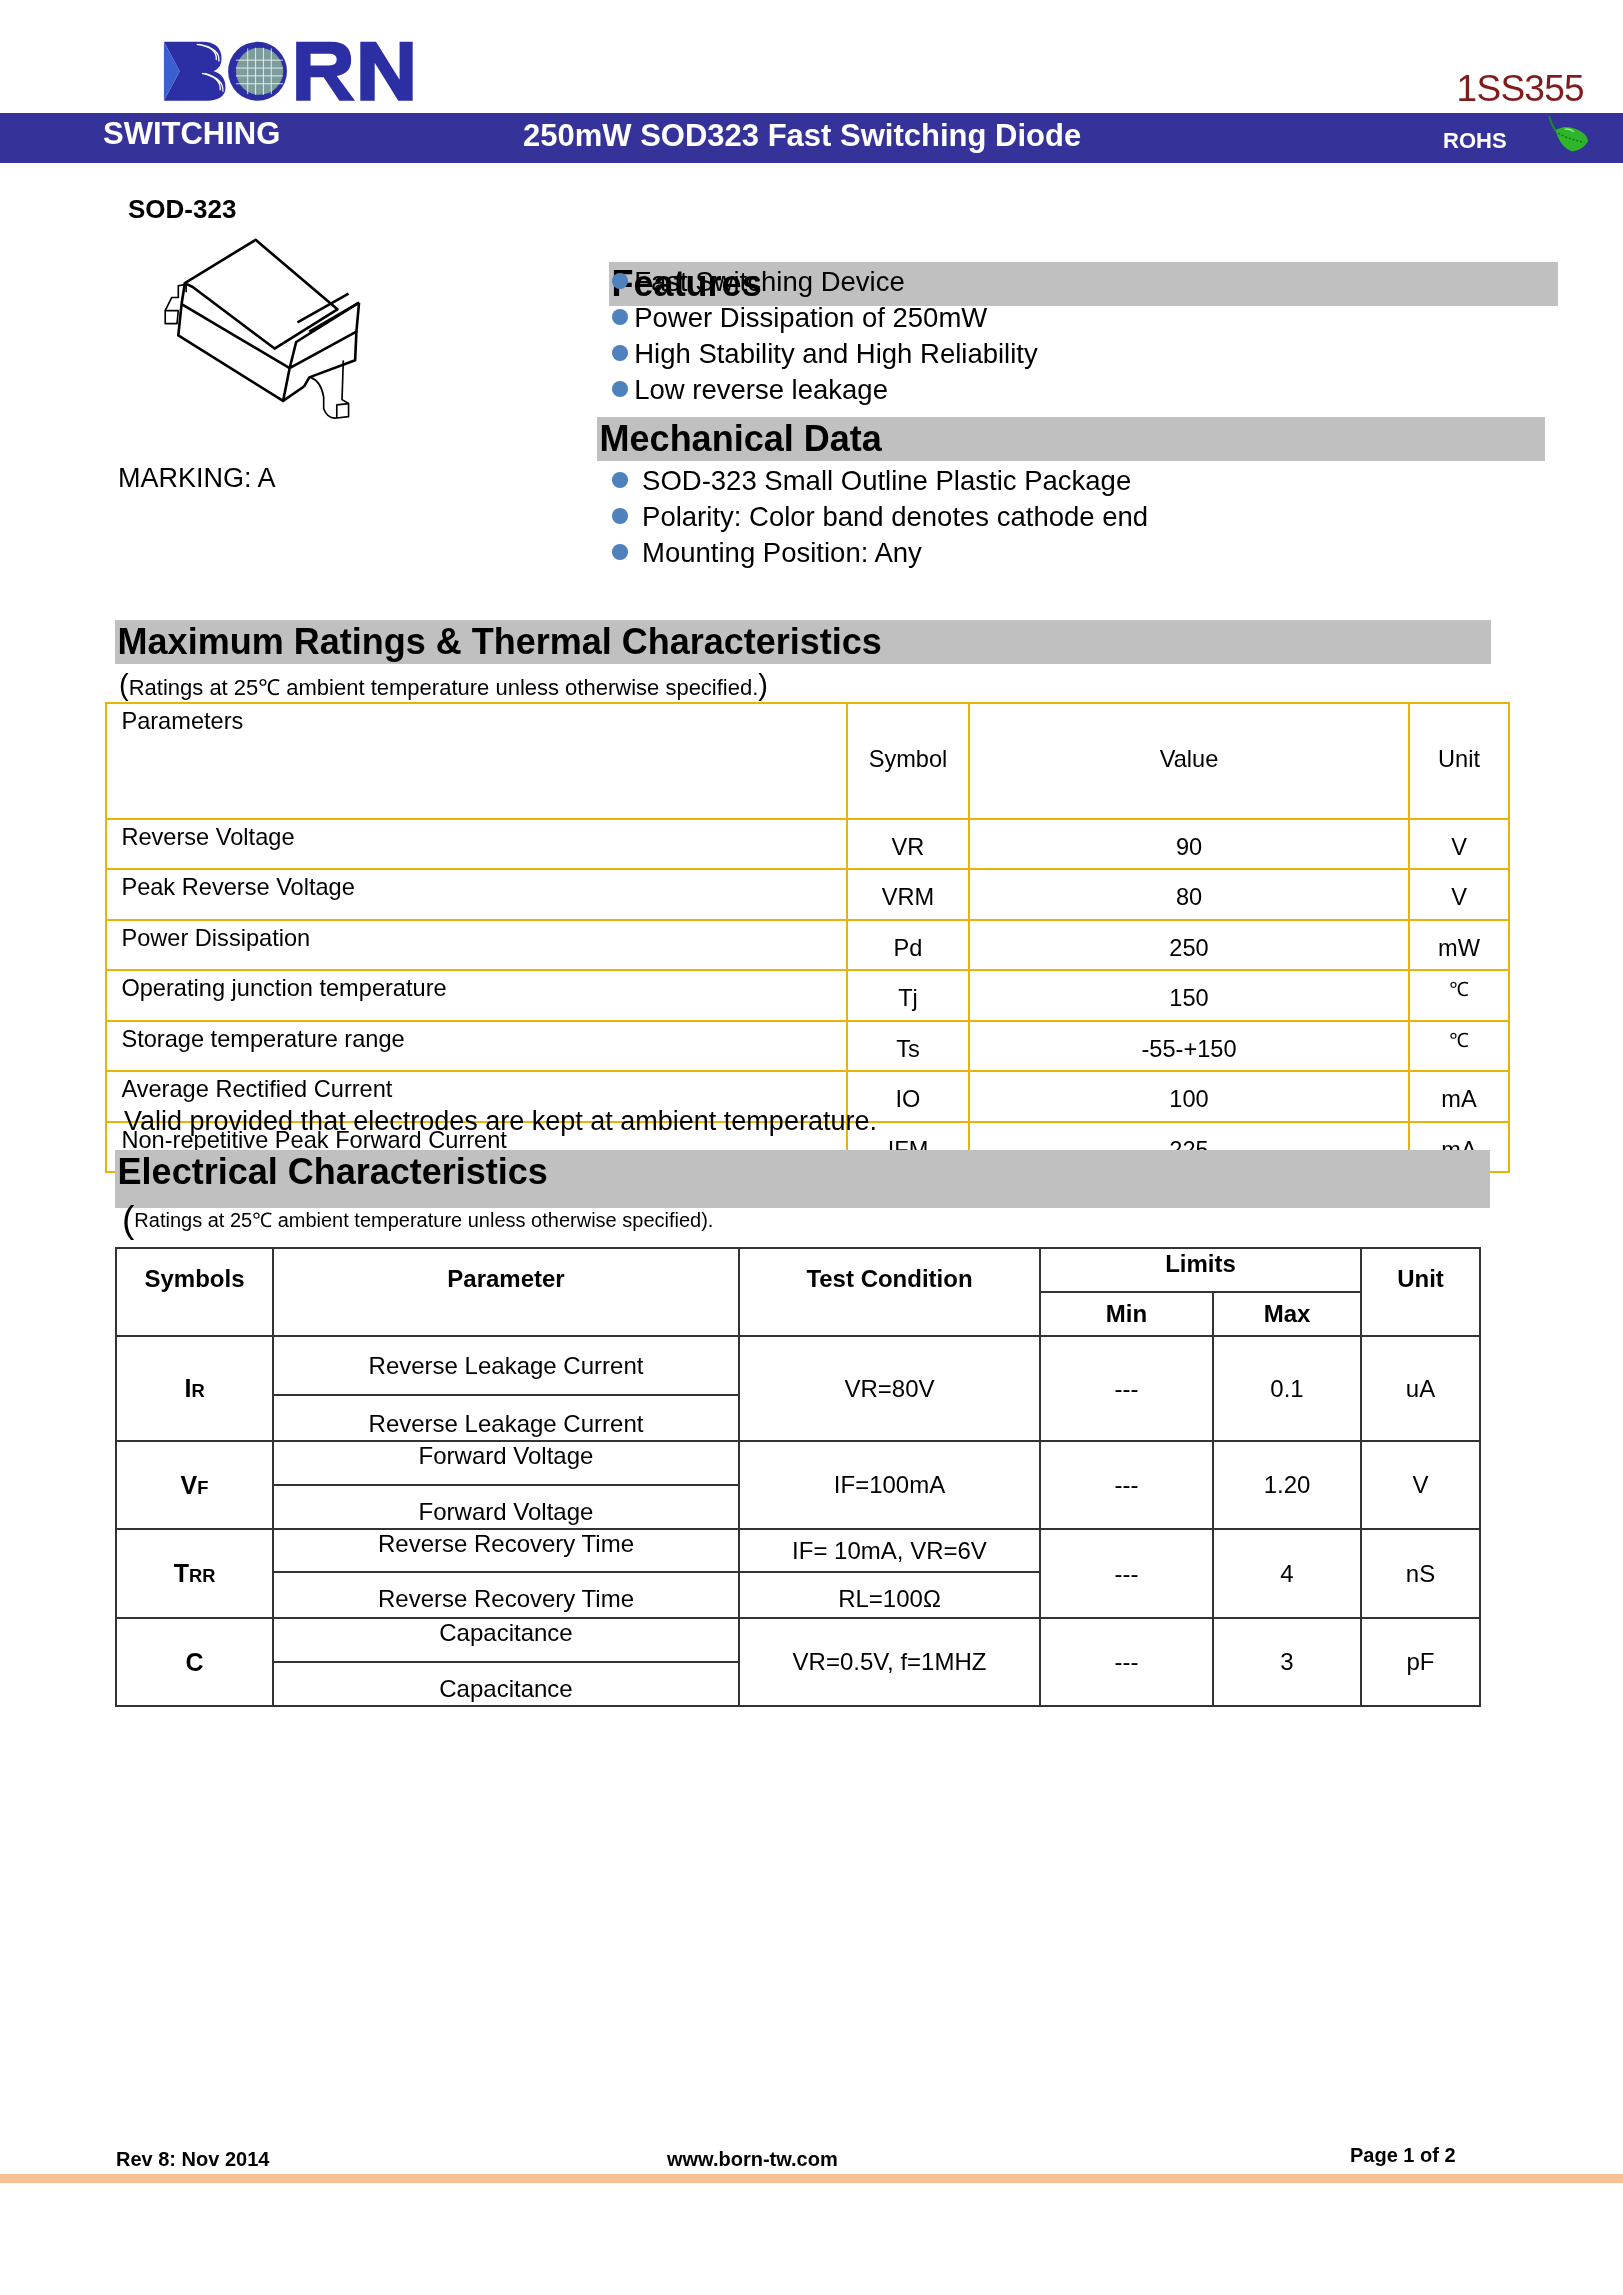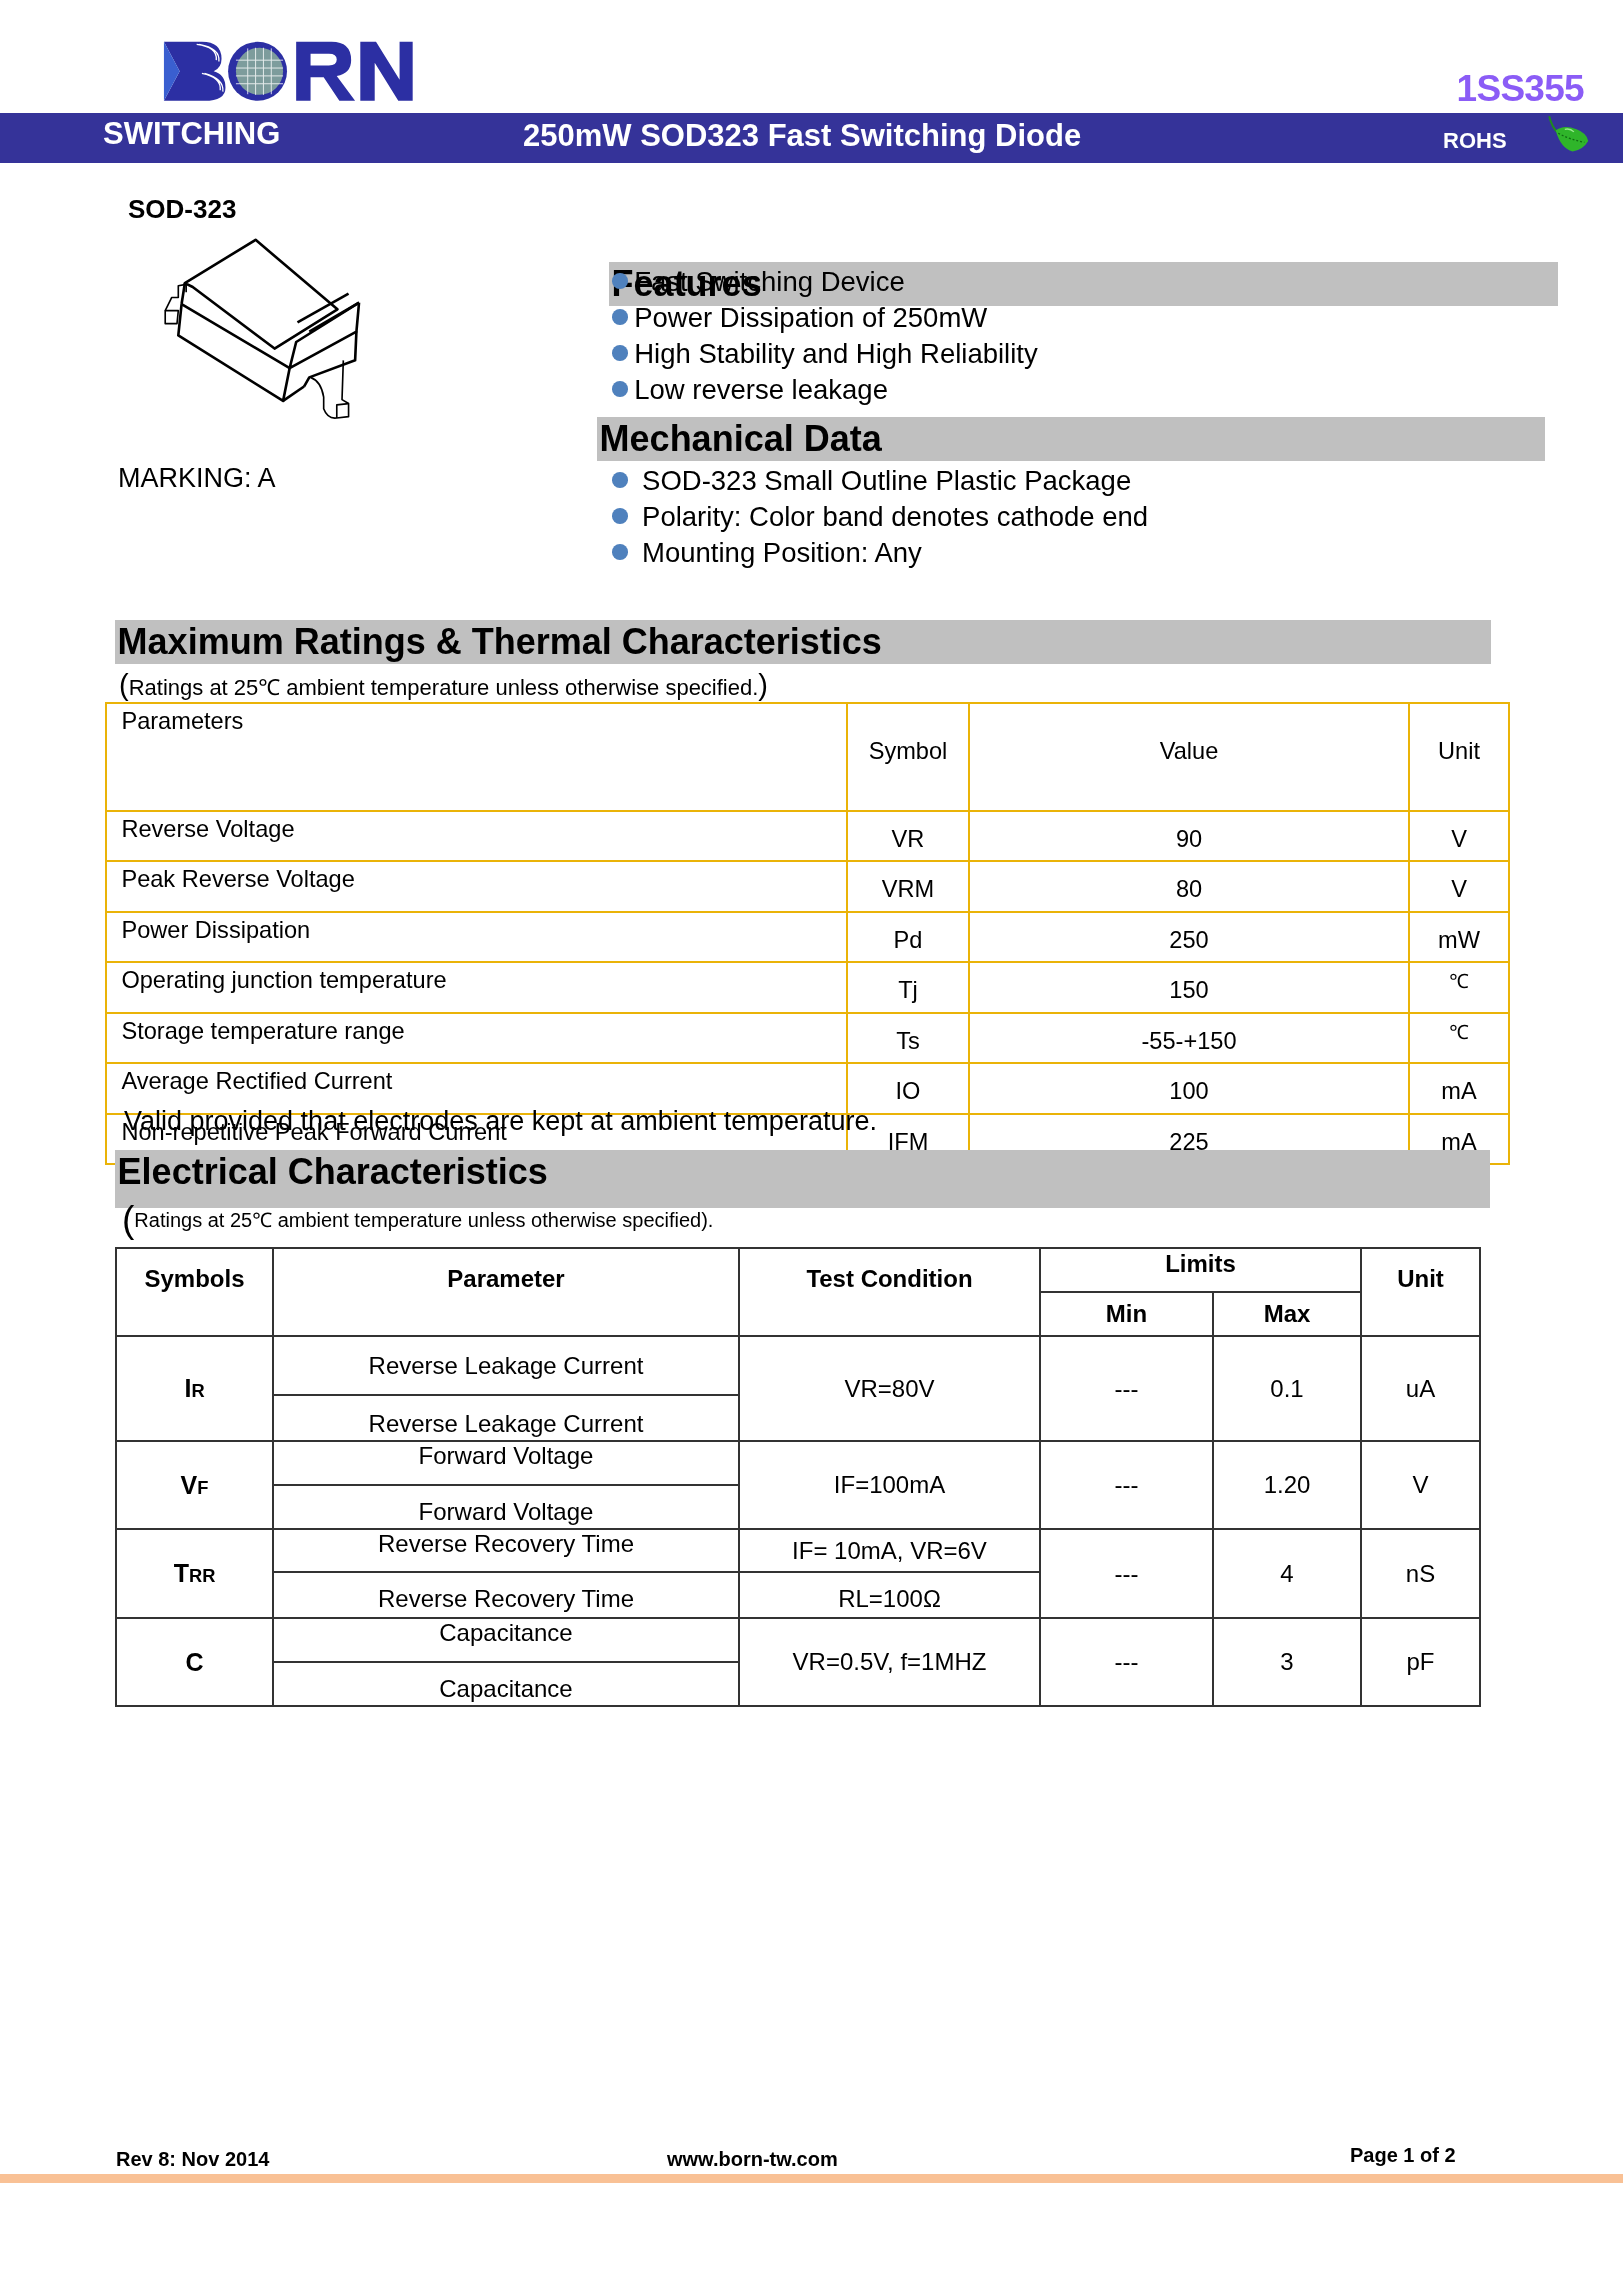--- a/index.html
+++ b/index.html
@@ -2,21 +2,21 @@
 <html style="font-size:10.5px"><head>
 <meta charset="utf-8">
 <style>
   html, body { margin:0; padding:0; background:#ffffff; }
   body { width:1623px; height:2295px; position:relative; overflow:hidden;
          font-family:"Liberation Sans", sans-serif; color:#000; }
   .abs { position:absolute; }
 
   
   #logo { left:156px; top:34px; width:262px; height:72px; }
-  #part-number { right:39px; top:68px; font-size:37px; font-weight:bold; color:#8b5cf6; letter-spacing:-0.7px; }
+  #part-number { right:39px; top:68px; font-size:37px; font-weight:normal; color:#7f1d1d; letter-spacing:-0.7px; }
   #band { left:0; top:113px; width:1623px; height:50px; background:#353399; }
   #band-category { left:103px; top:114px; font-size:31px; font-weight:bold; color:#fff; line-height:39px; }
   #band-title { left:523px; top:116px; font-size:31px; font-weight:bold; color:#fff; line-height:39px; }
   #band-rohs { left:1443px; top:126px; font-size:22px; font-weight:bold; color:#fff; line-height:29px; }
   #leaf-icon { left:1544px; top:115px; width:52px; height:39px; }
 
   
   #pkg-label { left:128px; top:188px; font-size:26px; font-weight:bold;margin-top:6px; }
   #pkg-drawing { left:152px; top:232px; width:308px; height:203px; }
   #marking { left:118px; top:463px; font-size:27px; }
@@ -43,21 +43,21 @@
   #elec-note .paren { font-size:37px; vertical-align:-5.2px; }
 
   
   #ratings-table { left:105px; top:702px; border-collapse:collapse; table-layout:fixed; }
   #ratings-table td, #ratings-table th { border:2px solid #eab308; font-size:23.6px; font-weight:normal; padding:0; }
   #ratings-table .h td { height:86px; }
   #ratings-table .r td { height:42px; }
   #ratings-table .pcell { text-align:left; vertical-align:top; padding-left:14.4px; padding-top:3.9px; }
   #ratings-table .ccell { text-align:center; vertical-align:middle; padding-top:6.5px; }
   #ratings-table .h .pcell { padding-top:3.9px; }
-  #ratings-table .h .ccell { padding-top:4px; padding-bottom:15.7px; }
+  #ratings-table .h .ccell { padding-top:12px; padding-bottom:15.7px; }
   #ratings-table .ucell-top { text-align:center; vertical-align:top; padding-top:3.9px; font-size:19.6px; }
 
   
   #elec-table { left:115px; top:1247px; border-collapse:collapse; table-layout:fixed; }
   #elec-table td { border:2px solid #333; font-size:24px; text-align:center; vertical-align:middle; padding:0; }
   #elec-table .hd { font-weight:bold; }
   #elec-table .sym { font-weight:bold; font-size:25px; }
   #elec-table .sym small { font-size:18.3px; font-weight:bold; }
 
   

